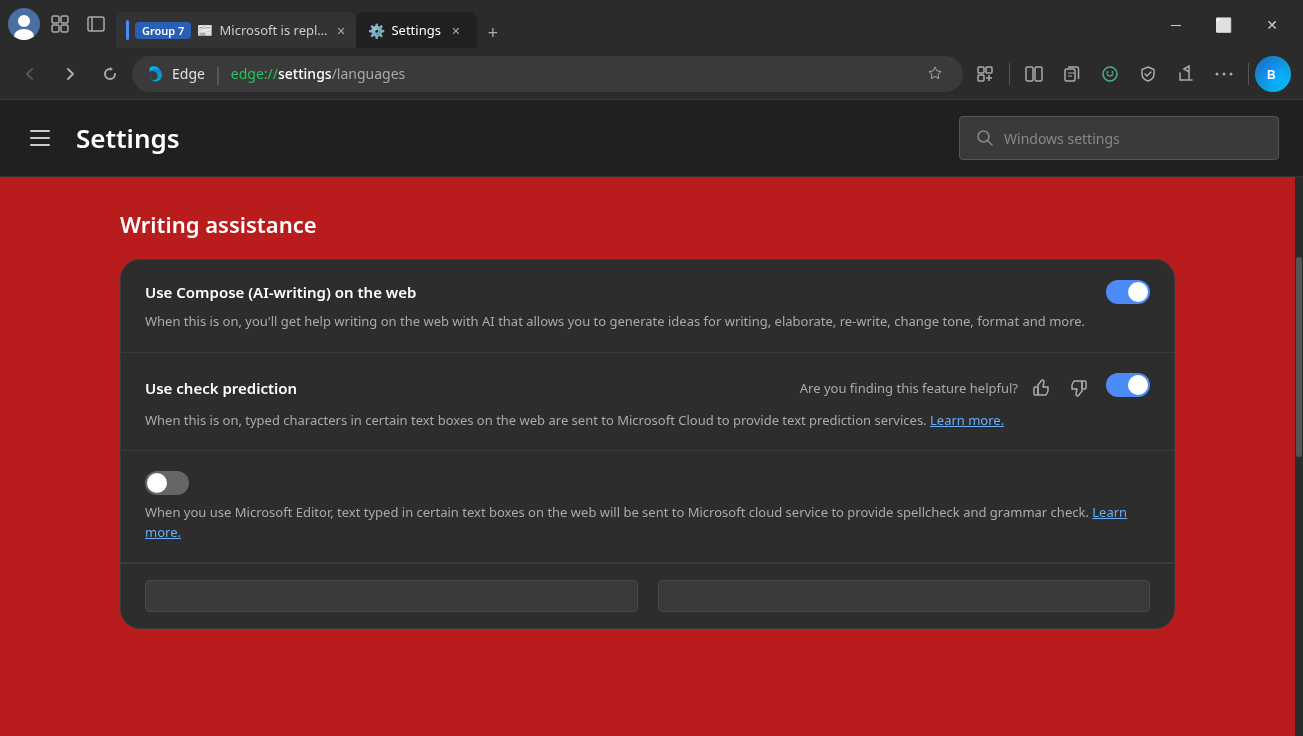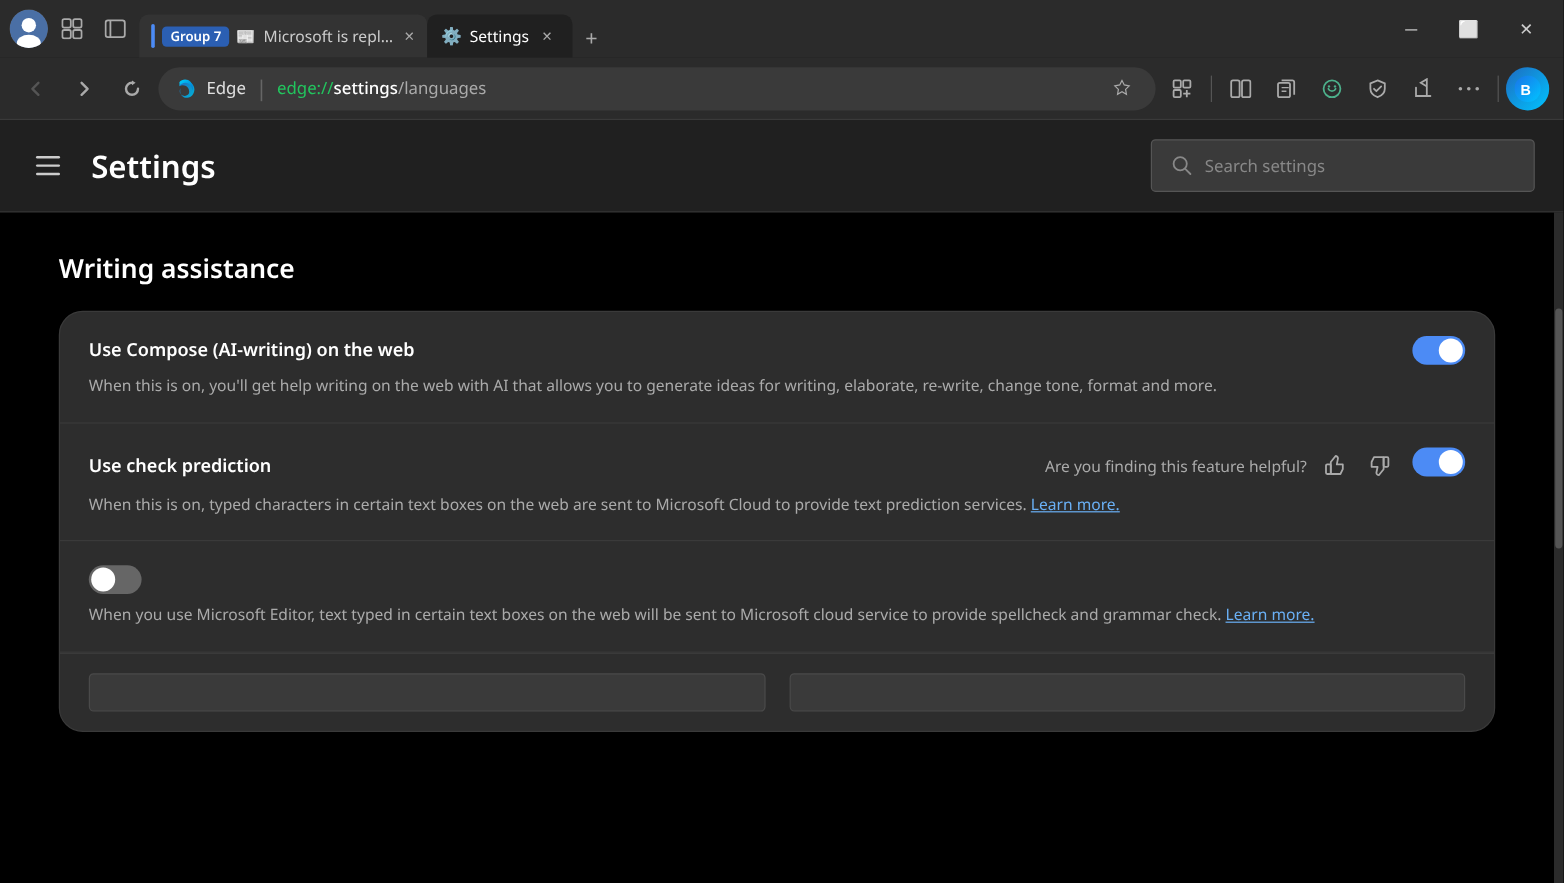--- a/index.html
+++ b/index.html
@@ -212,22 +212,22 @@
     }
     .search-placeholder {
       color: #888;
       font-size: 14px;
     }
 
     
     .settings-content {
       flex: 1;
       overflow-y: auto;
-      padding: 32px 49px;
-      background: #000000;
+      padding: 32px 120px;
+      background: #b91c1c;
     }
     .settings-content::-webkit-scrollbar { width: 8px; }
     .settings-content::-webkit-scrollbar-track { background: #2b2b2b; }
     .settings-content::-webkit-scrollbar-thumb { background: #555; border-radius: 4px; }
 
     .section-title {
       font-size: 22px;
       font-weight: 600;
       color: #fff;
       margin-bottom: 20px;
@@ -517,21 +517,21 @@
         <div class="hamburger-line"></div>
         <div class="hamburger-line"></div>
       </div>
       <h1 class="settings-title">Settings</h1>
 
       <div class="search-settings-box">
         <svg width="18" height="18" viewBox="0 0 18 18">
           <circle cx="7.5" cy="7.5" r="5.5" fill="none" stroke="#888" stroke-width="1.5"></circle>
           <line x1="11.5" y1="11.5" x2="16" y2="16" stroke="#888" stroke-width="1.5" stroke-linecap="round"></line>
         </svg>
-        <span class="search-placeholder">Search settings</span>
+        <span class="search-placeholder">Windows settings</span>
       </div>
     </div>
 
     <div style="display:flex; flex:1; overflow:hidden;">
       <div class="settings-content" style="flex:1;">
 
         <h2 class="section-title">Writing assistance</h2>
 
         <div class="settings-card">
 

